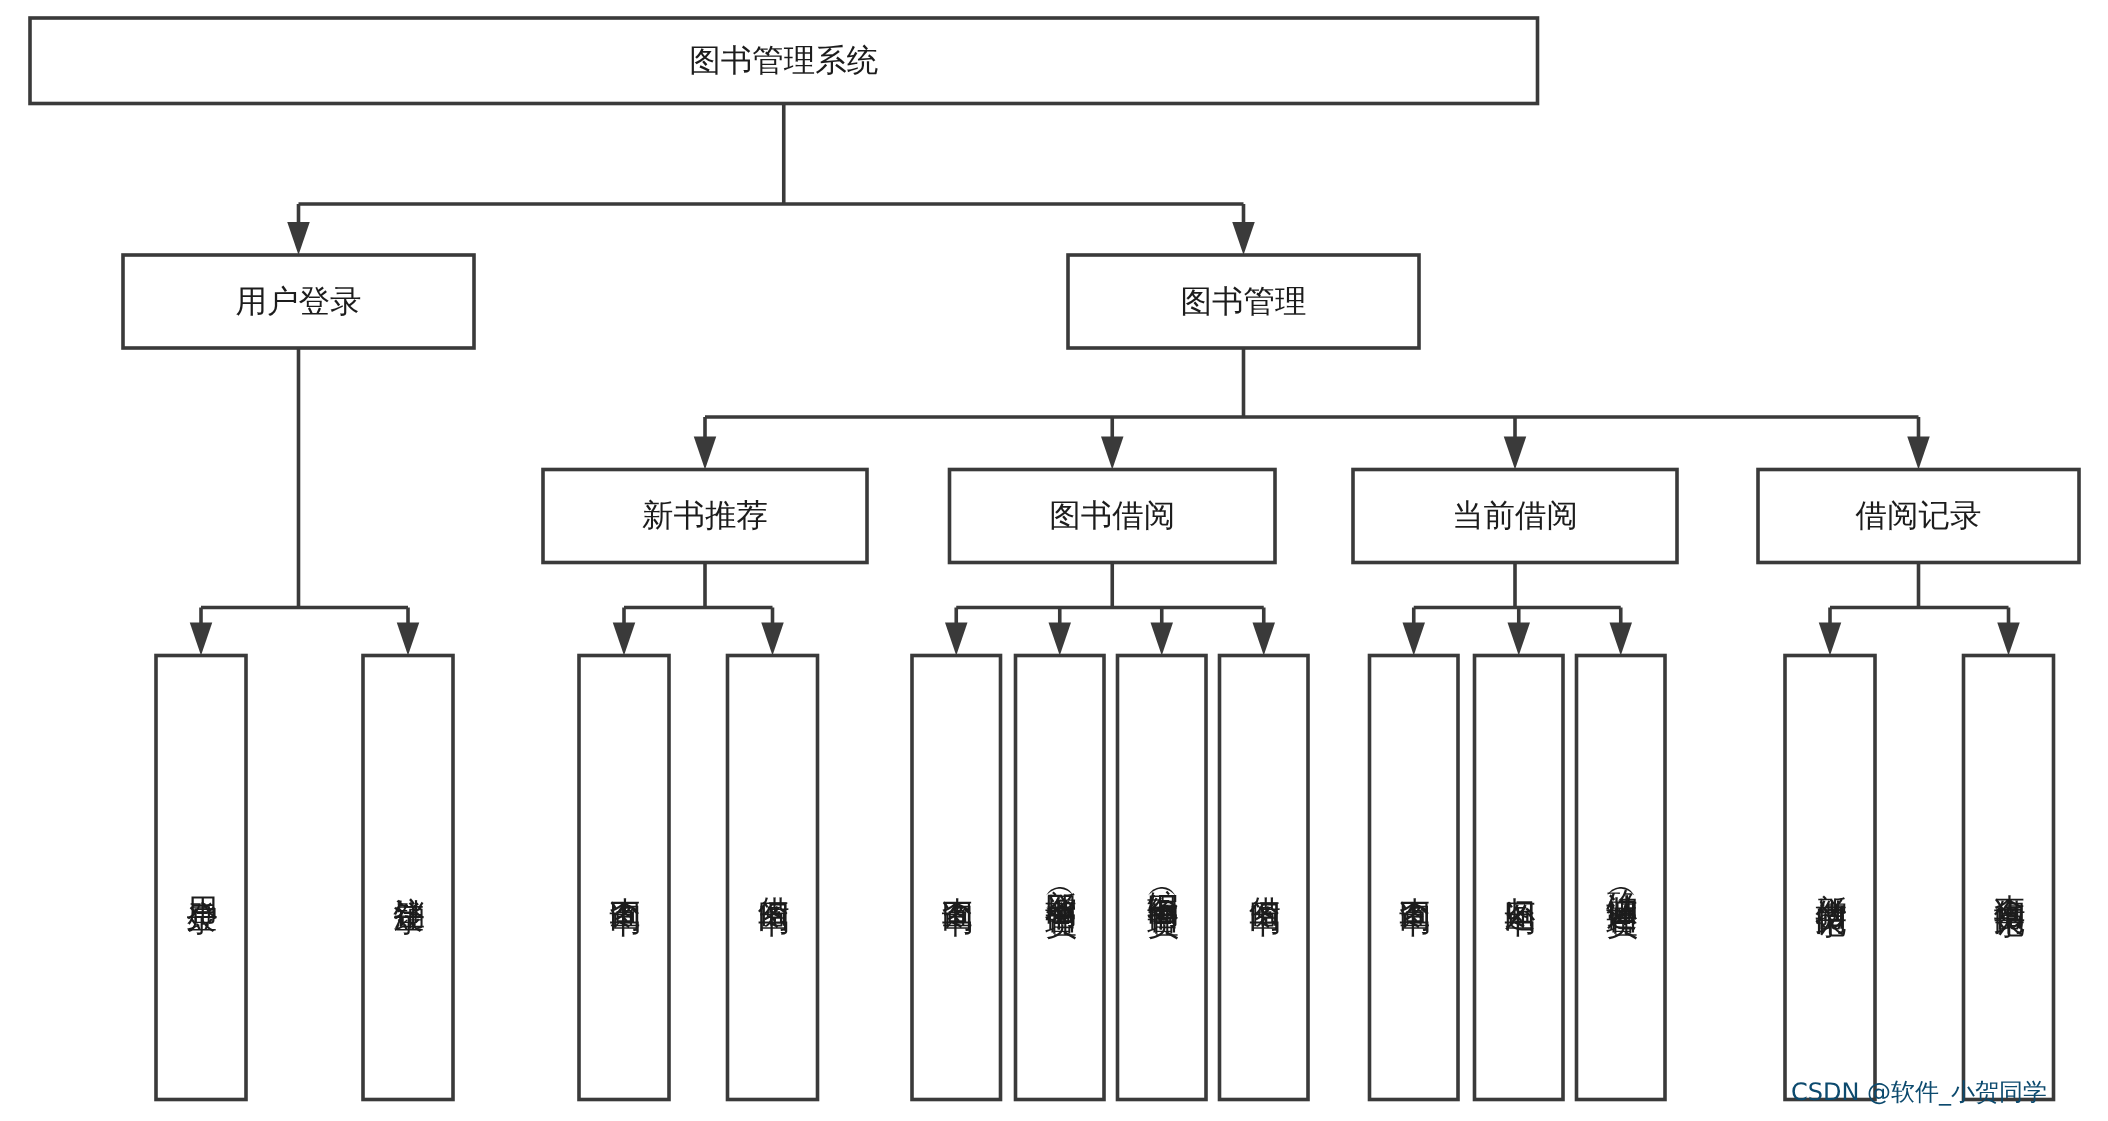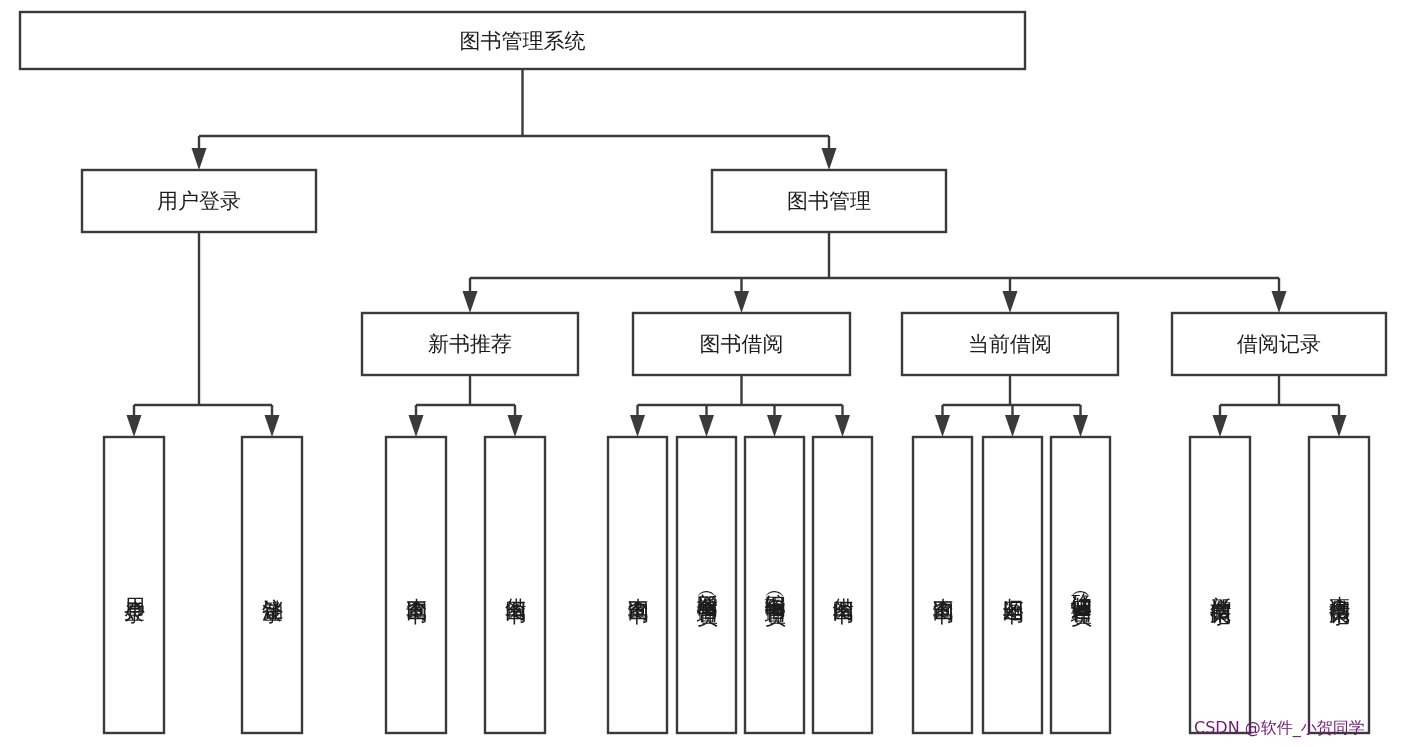--- a/index.html
+++ b/index.html
@@ -59,21 +59,21 @@
     letter-spacing: 2px;
     color: #1c1c1c;
     text-align: center;
     white-space: nowrap;
     pointer-events: none;
   }
   .watermark {
     position: absolute;
     font-family: "DejaVu Sans", "Liberation Sans", sans-serif;
     font-size: 16px;
-    color: #701a75;
+    color: #0c4a6e;
     white-space: nowrap;
   }
 </style>
 </head>
 <body>
 
 <div id="diagram-root">
 
   <svg id="tree-svg" viewBox="0 0 1405 747">
     <g id="connectors-layer">

